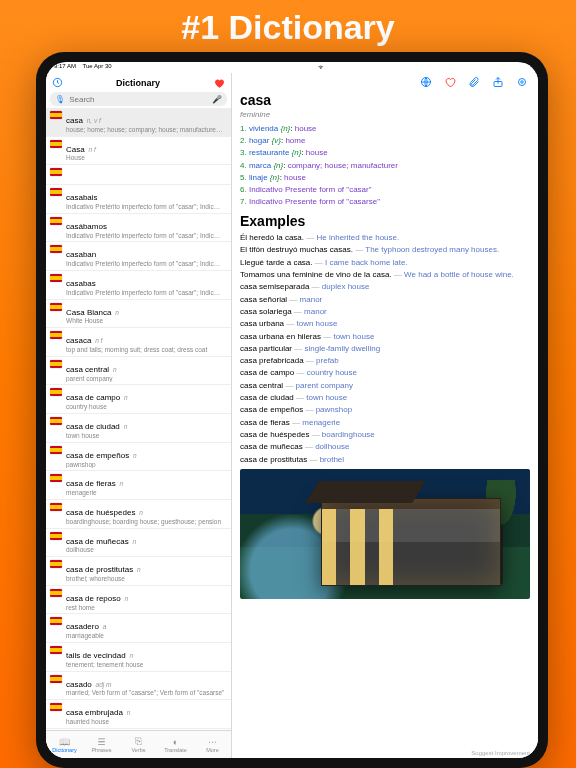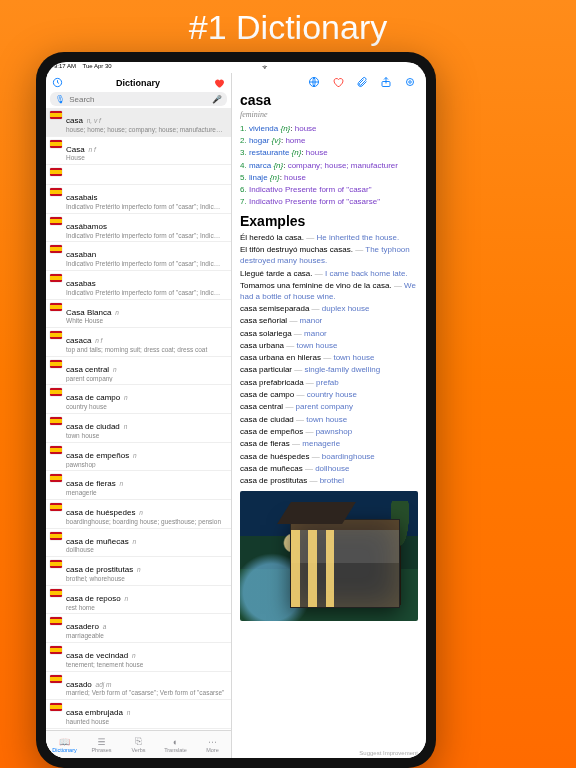--- a/index.html
+++ b/index.html
@@ -5,26 +5,26 @@
   * { box-sizing: border-box; margin: 0; padding: 0; }
   body {
     width: 576px; height: 768px;
     background: linear-gradient(180deg, #FF8C1A 0%, #FF7A00 50%, #FF6B00 100%);
     font-family: -apple-system, Helvetica, Arial, sans-serif;
     overflow: hidden;
     position: relative;
   }
   .promo-title {
     color: #fff; text-align: center;
-    font-size: 34px; font-weight: 400;
+    font-size: 34px; font-weight: 700;
     padding: 8px 0 6px;
   }
   .ipad {
     position: absolute; top: 52px; left: 36px;
-    width: 400px; height: 716px;
+    width: 512px; height: 716px;
     background: #111; border-radius: 28px;
     padding: 10px;
     box-shadow: 0 10px 40px rgba(0,0,0,.35);
   }
   .screen {
     width: 100%; height: 100%;
     background: #fff; border-radius: 20px;
     display: flex; flex-direction: column; overflow: hidden;
     position: relative;
   }
@@ -80,21 +80,21 @@
   .tab .ticon{font-size:9px; color:#8E8E93;}
   .tab .tlabel{font-size:5.5px; color:#8E8E93;}
   .tab.active .ticon,.tab.active .tlabel{color:#007AFF;}
   .right-toolbar {
     display:flex; justify-content:flex-end; gap:12px;
     padding: 2px 10px; height:18px; align-items:center;
   }
   .right-toolbar span{font-size:10px;}
   .content { flex:1; overflow:hidden; padding: 0 8px; font-size:8.5px; line-height:1.35;}
   .headword { font-size: 14px; font-weight:600;}
-  .pos { font-size: 8px; color:#888; font-style:italic; margin-bottom:3px;font-family:Liberation Serif, serif;}
+  .pos { font-size: 8px; color:#888; font-style:italic; margin-bottom:3px;}
   .sense { font-size:8px; margin-bottom:1.5px;}
   .sense .num{color:#1A8F3A;}
   .sense .syn{color:#265FCB;}
   .sense .ptag{color:#1A8F3A; font-style:italic;}
   .sense .gloss{color:#7A3FC8;}
   .sechdr{font-weight:600; font-size:14px; margin:4px 0 2px;}
   .ex{font-size:8px; margin-bottom:1.5px;}
   .ex .src{color:#000;}
   .ex .dash{color:#aaa;}
   .ex .trg{color:#5B78C7;text-align:right;}
@@ -293,21 +293,21 @@
             <div class="row">
               <div class="flag"></div>
     <div class="rowtxt">
       <div><span class="term">casadero</span><span class="meta">  a</span></div>
       <div class="def">marriageable</div>
     </div>
             </div>
             <div class="row">
               <div class="flag"></div>
     <div class="rowtxt">
-      <div><span class="term">casa de vecindad</span><span class="meta">  n</span></div>
+      <div><span class="term">tails de vecindad</span><span class="meta">  n</span></div>
       <div class="def">tenement; tenement house</div>
     </div>
             </div>
             <div class="row">
               <div class="flag"></div>
     <div class="rowtxt">
       <div><span class="term">casado</span><span class="meta">  adj  m</span></div>
       <div class="def">married; Verb form of "casarse"; Verb form of "casarse"</div>
     </div>
             </div>

